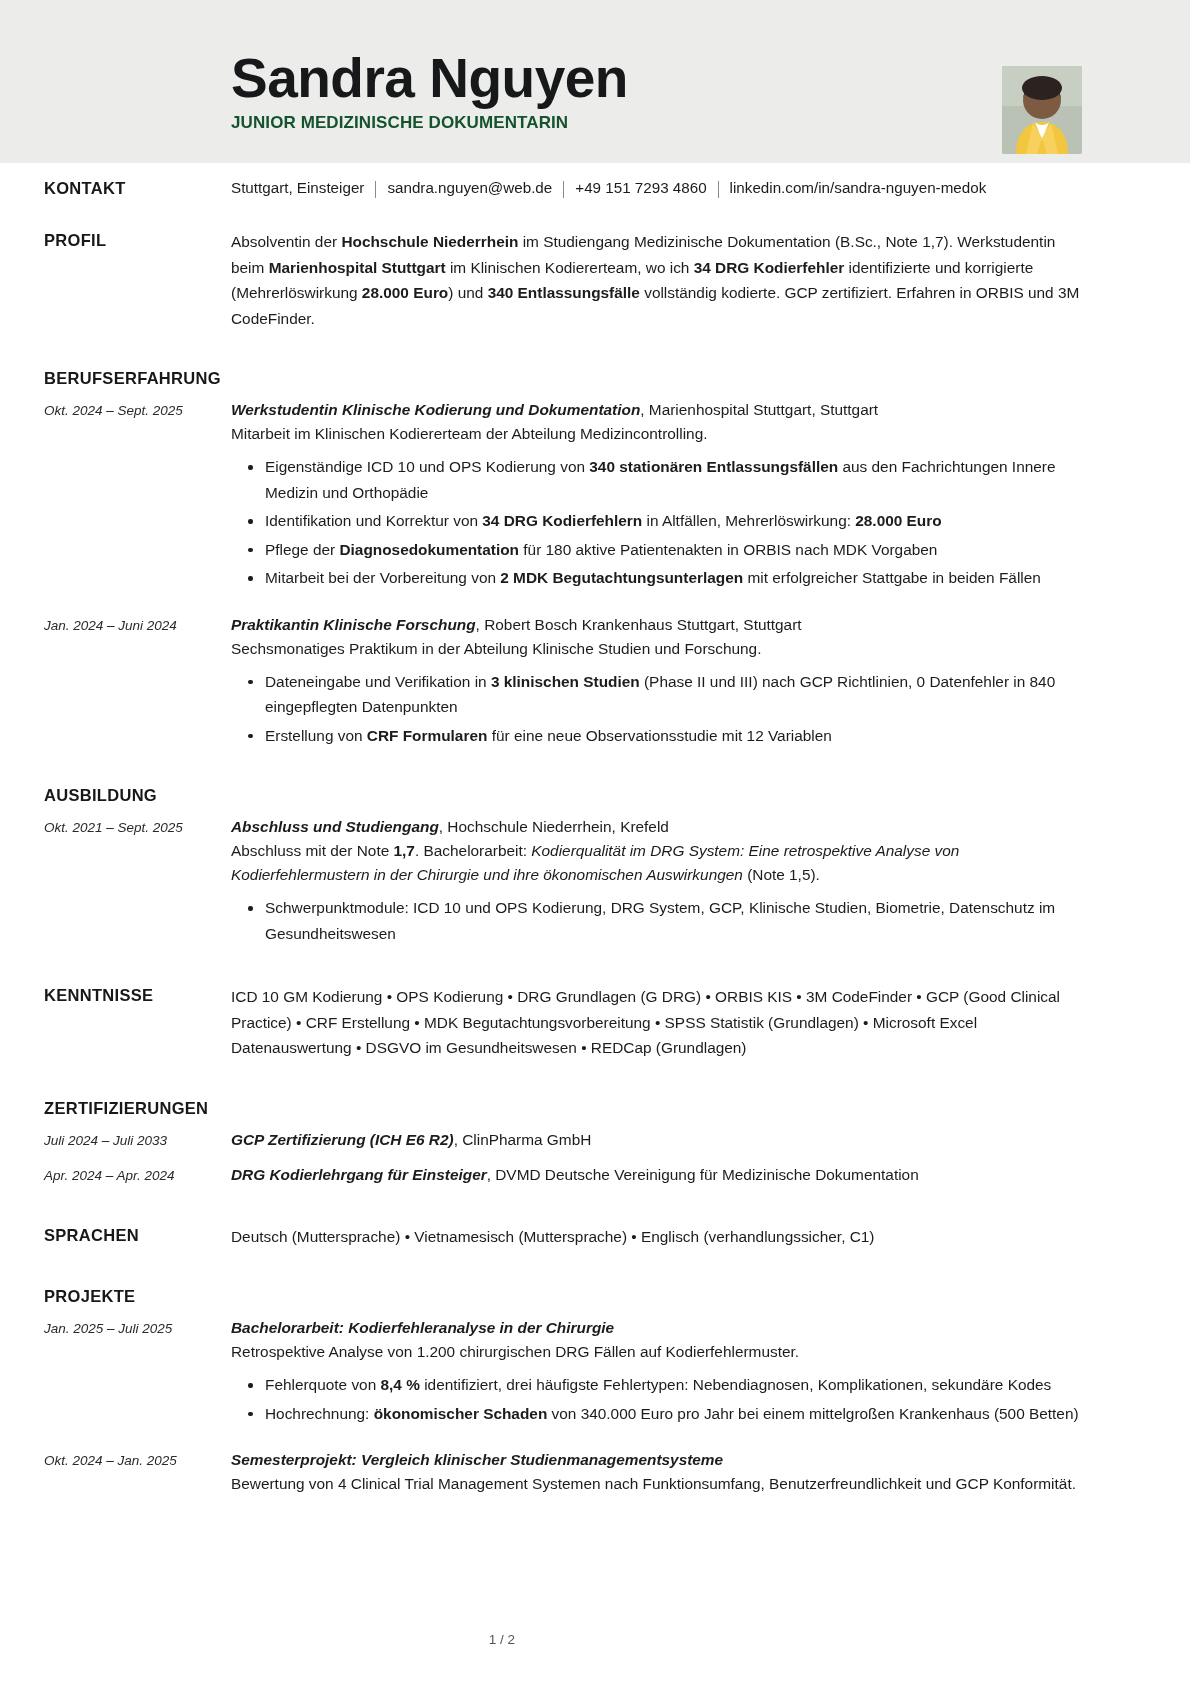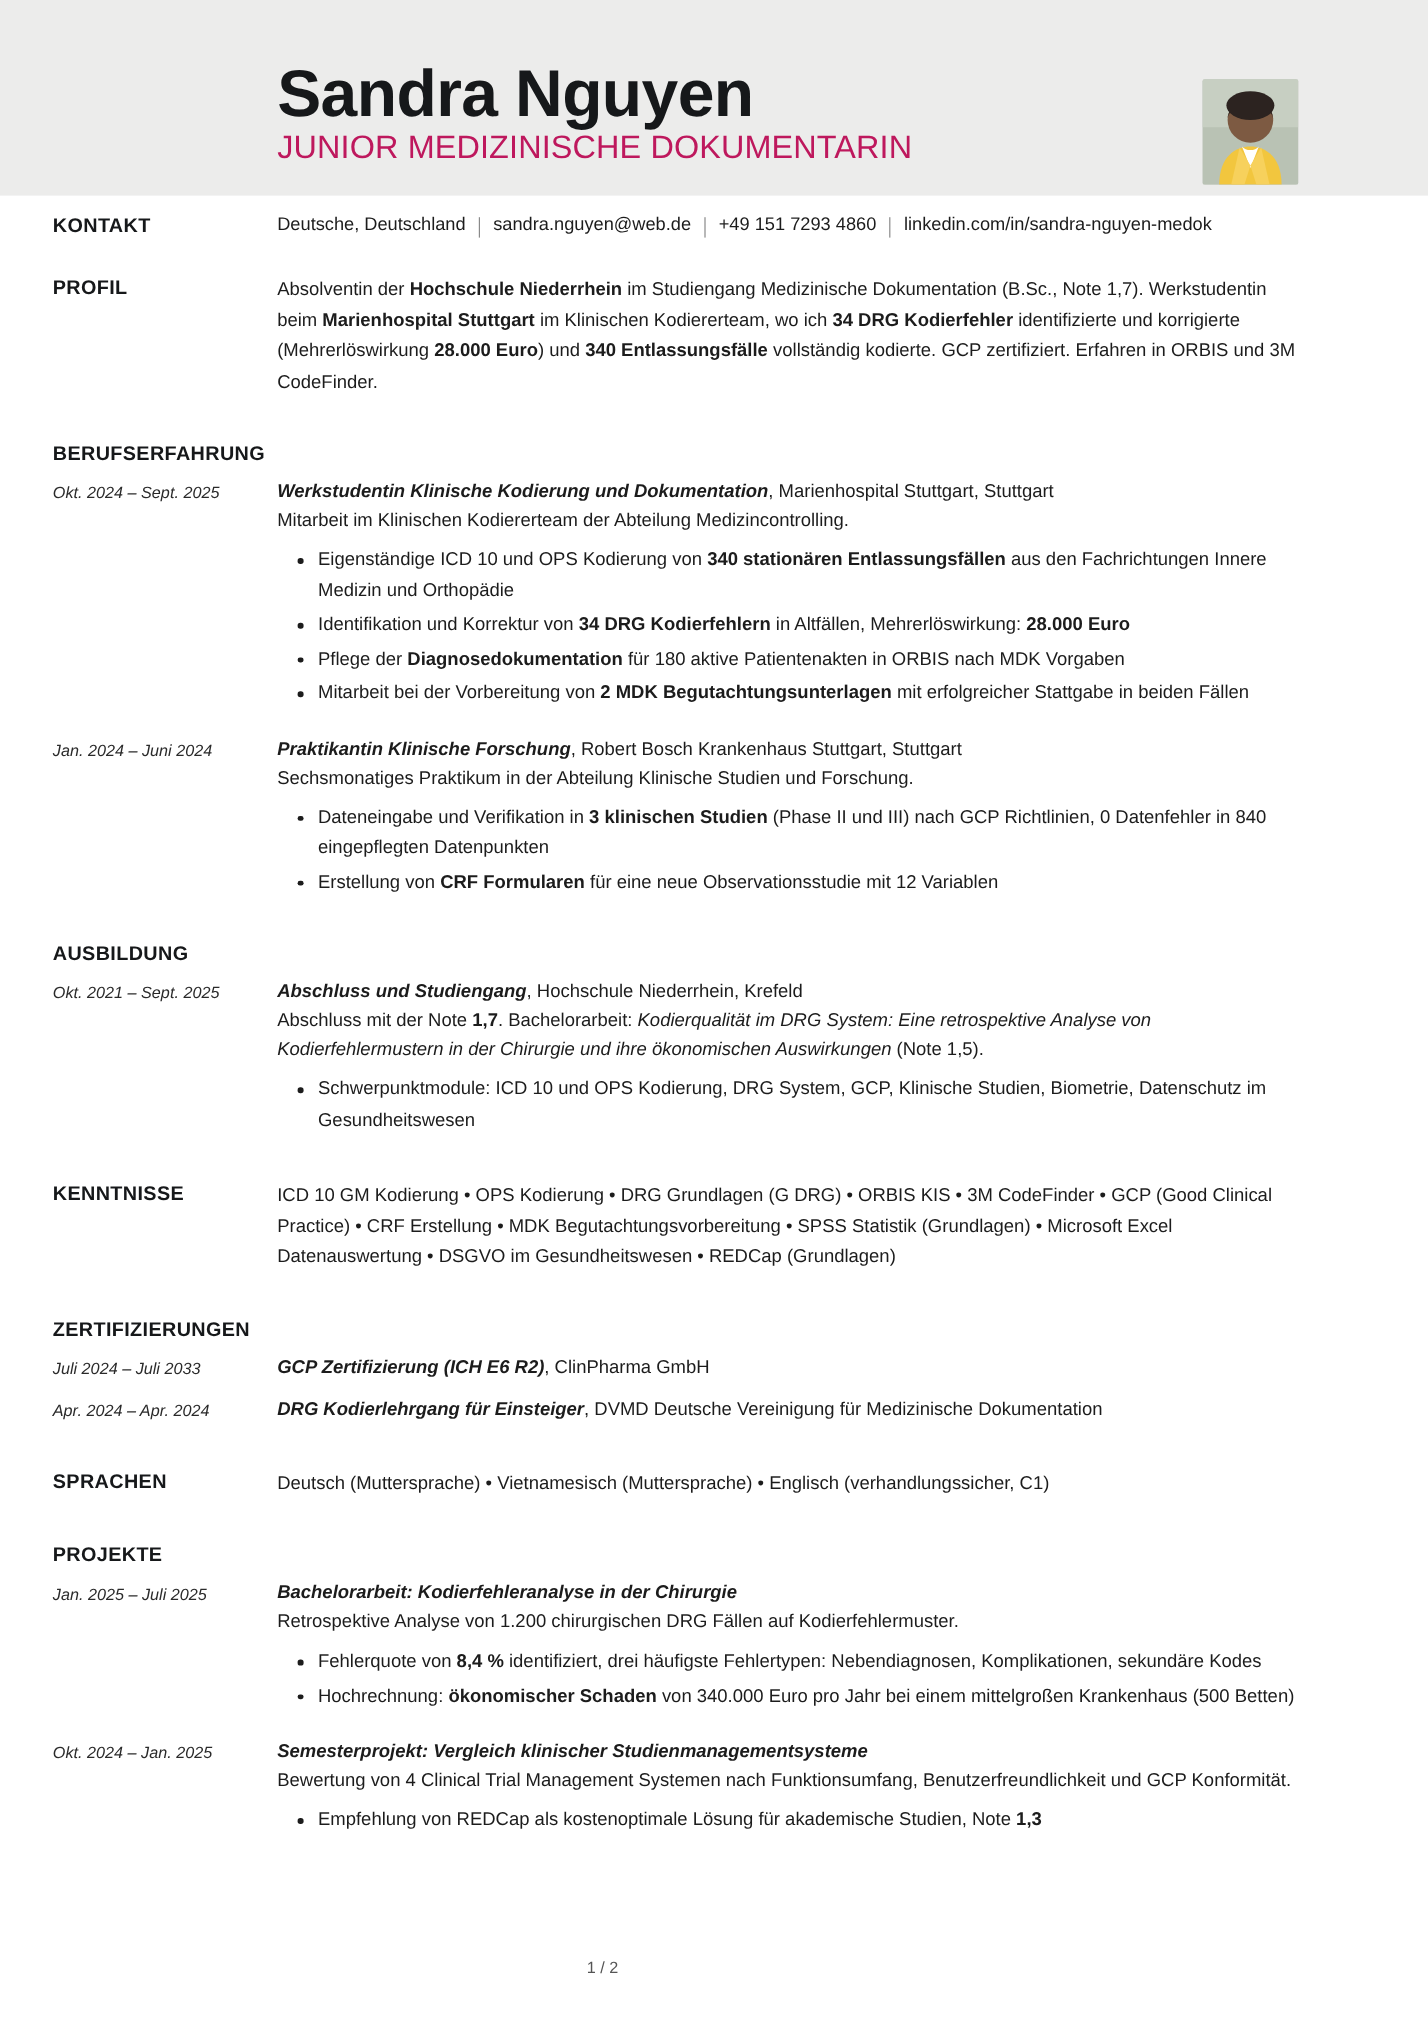--- a/index.html
+++ b/index.html
@@ -49,25 +49,25 @@
     font-size: 55px;
     line-height: 60px;
     font-weight: 700;
     letter-spacing: -0.5px;
     color: #16181a;
     margin: 0;
     white-space: nowrap;
   }
 
   .job-title {
-    font-size: 27px;
+    font-size: 17px;
     line-height: 26px;
-    font-weight: 400;
+    font-weight: 700;
     letter-spacing: 0.1px;
-    color: #be185d;
+    color: #14532d;
     margin: 2px 0 0 0;
     white-space: nowrap;
   }
 
   .photo {
     position: absolute;
     right: 108px;
     top: 66px;
     width: 80px;
     height: 88px;
@@ -241,21 +241,21 @@
         <path d="M31 57 L24 88 L35 88 L40 72 Z" fill="#f7d15c"></path>
         <path d="M49 57 L56 88 L45 88 L40 72 Z" fill="#f7d15c"></path>
       </svg>
     </div>
   </div>
 
   <div class="section gap-kontakt">
     <div class="sec-label">KONTAKT</div>
     <div class="sec-body">
       <div class="contact-line">
-        <span>Deutsche, Deutschland</span>
+        <span>Stuttgart, Einsteiger</span>
         <span class="contact-sep"></span>
         <span>sandra.nguyen@web.de</span>
         <span class="contact-sep"></span>
         <span>+49 151 7293 4860</span>
         <span class="contact-sep"></span>
         <span>linkedin.com/in/sandra-nguyen-medok</span>
       </div>
     </div>
   </div>
 
@@ -361,23 +361,20 @@
             <li>Fehlerquote von <b>8,4 %</b> identifiziert, drei häufigste Fehlertypen: Nebendiagnosen, Komplikationen, sekundäre Kodes</li>
             <li>Hochrechnung: <b>ökonomischer Schaden</b> von 340.000 Euro pro Jahr bei einem mittelgroßen Krankenhaus (500 Betten)</li>
           </ul>
         </div>
       </div>
       <div class="entry gap-entry">
         <div class="entry-date">Okt. 2024 – Jan. 2025</div>
         <div class="entry-body">
           <div class="entry-title"><b>Semesterprojekt: Vergleich klinischer Studienmanagementsysteme</b></div>
           <div class="entry-sub">Bewertung von 4 Clinical Trial Management Systemen nach Funktionsumfang, Benutzerfreundlichkeit und GCP Konformität.</div>
-          <ul class="bullets">
-            <li>Empfehlung von REDCap als kostenoptimale Lösung für akademische Studien, Note <b>1,3</b></li>
-          </ul>
         </div>
       </div>
     </div>
 
   <div class="footer">
     <span>1 / 2</span>
   </div>
 
 </div>
 

